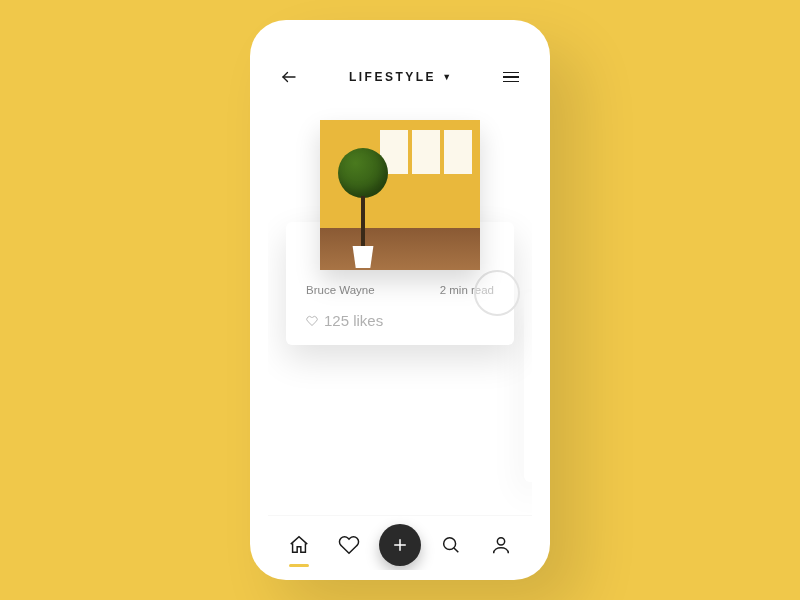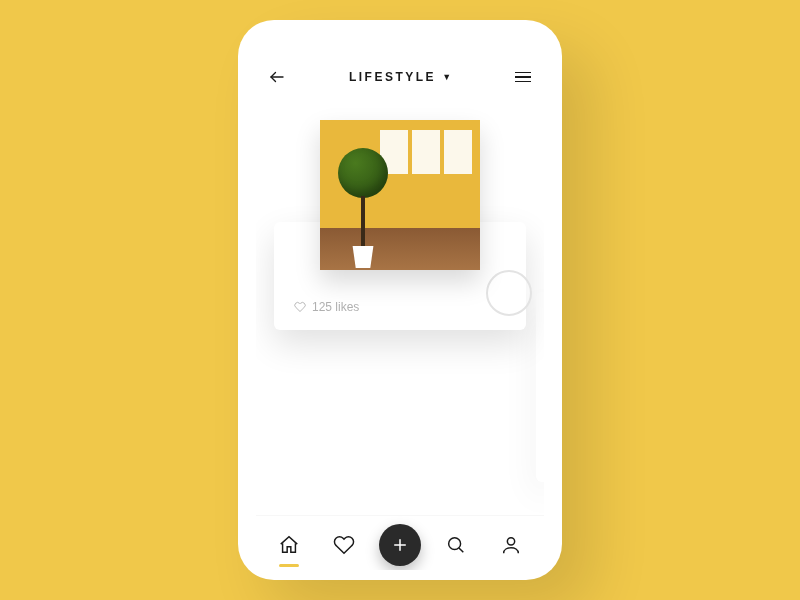--- a/index.html
+++ b/index.html
@@ -7,21 +7,21 @@
     width: 800px;
     height: 600px;
     background: #f0c84a;
     font-family: -apple-system, BlinkMacSystemFont, 'Segoe UI', sans-serif;
     display: flex;
     align-items: center;
     justify-content: center;
     overflow: hidden;
   }
   .phone {
-    width: 324px;
+    width: 300px;
     height: 560px;
     background: #fff;
     border-radius: 36px;
     box-shadow: 30px 30px 60px rgba(0,0,0,0.12);
     padding: 40px 18px 10px 18px;
     position: relative;
     display: flex;
     flex-direction: column;
   }
   .screen {
@@ -120,21 +120,21 @@
   .meta {
     display:flex;
     align-items:center;
     justify-content:space-between;
     font-size: 11.5px;
     color: #8a8a8a;
     margin-bottom: 14px;
   }
   .likes {
     display:flex; align-items:center; gap:6px;
-    font-size:12px; color:#b0b0b0;margin-top:16px;
+    font-size:15px; color:#b0b0b0;margin-top:16px;
   }
   .likes svg { width:12px; height:12px; }
   .ring {
     position:absolute;
     top: 48px; right: -6px;
     width: 46px; height:46px;
     border-radius:50%;
     border: 2px solid #e3e3e3;
     background: rgba(255,255,255,0.5);
     z-index:5;
@@ -198,20 +198,24 @@
       <div class="hero-img">
         <div class="tree">
           <div class="crown"></div>
           <div class="trunk"></div>
           <div class="pot"></div>
         </div>
       </div>
 
       <div class="card">
         <div class="ring"></div>
+        <div class="meta">
+          <span>Bruce Wayne</span>
+          <span>2 min read</span>
+        </div>
         <div class="likes">
           <svg viewBox="0 0 24 24" fill="none" stroke="#b0b0b0" stroke-width="1.8">
             <path d="M20.8 4.6a5.5 5.5 0 0 0-7.8 0L12 5.6l-1-1a5.5 5.5 0 0 0-7.8 7.8l1 1L12 21l7.8-7.6 1-1a5.5 5.5 0 0 0 0-7.8z"></path>
           </svg>
           <span>125 likes</span>
         </div>
       </div>
 
       <div class="peek"></div>
     </div>

